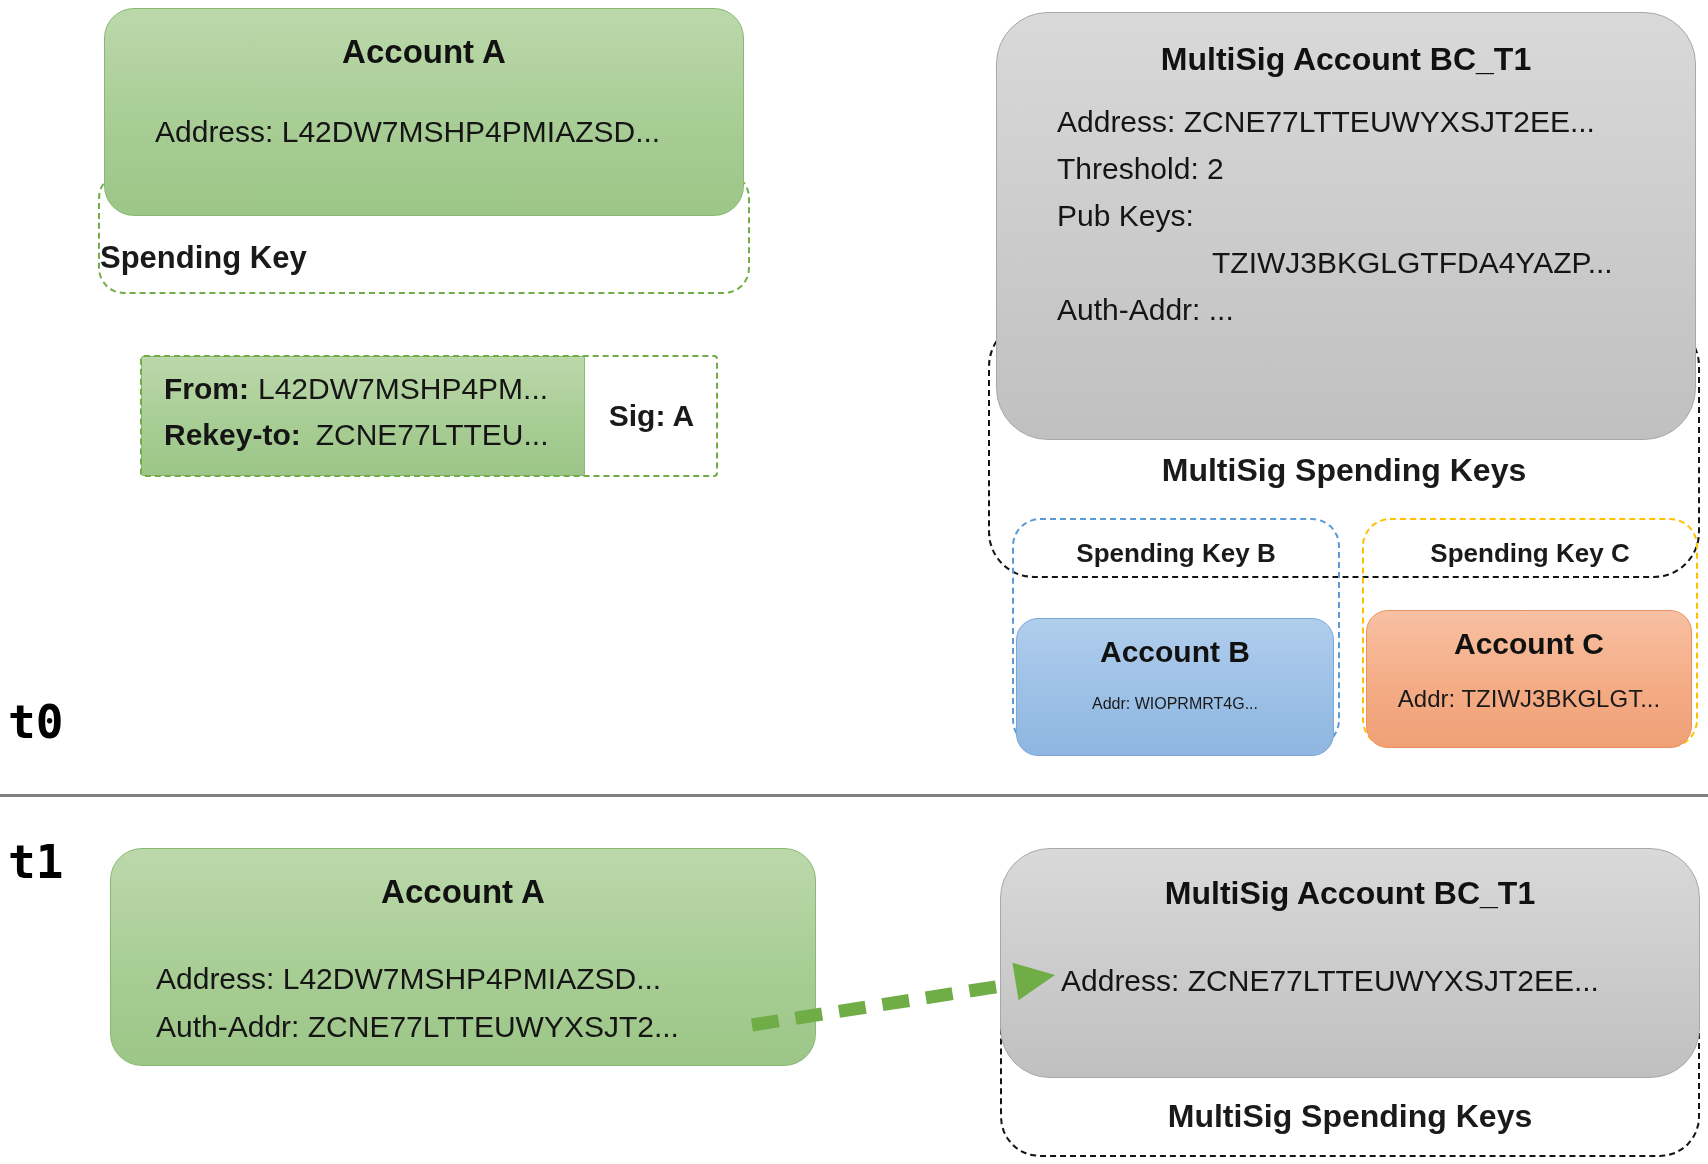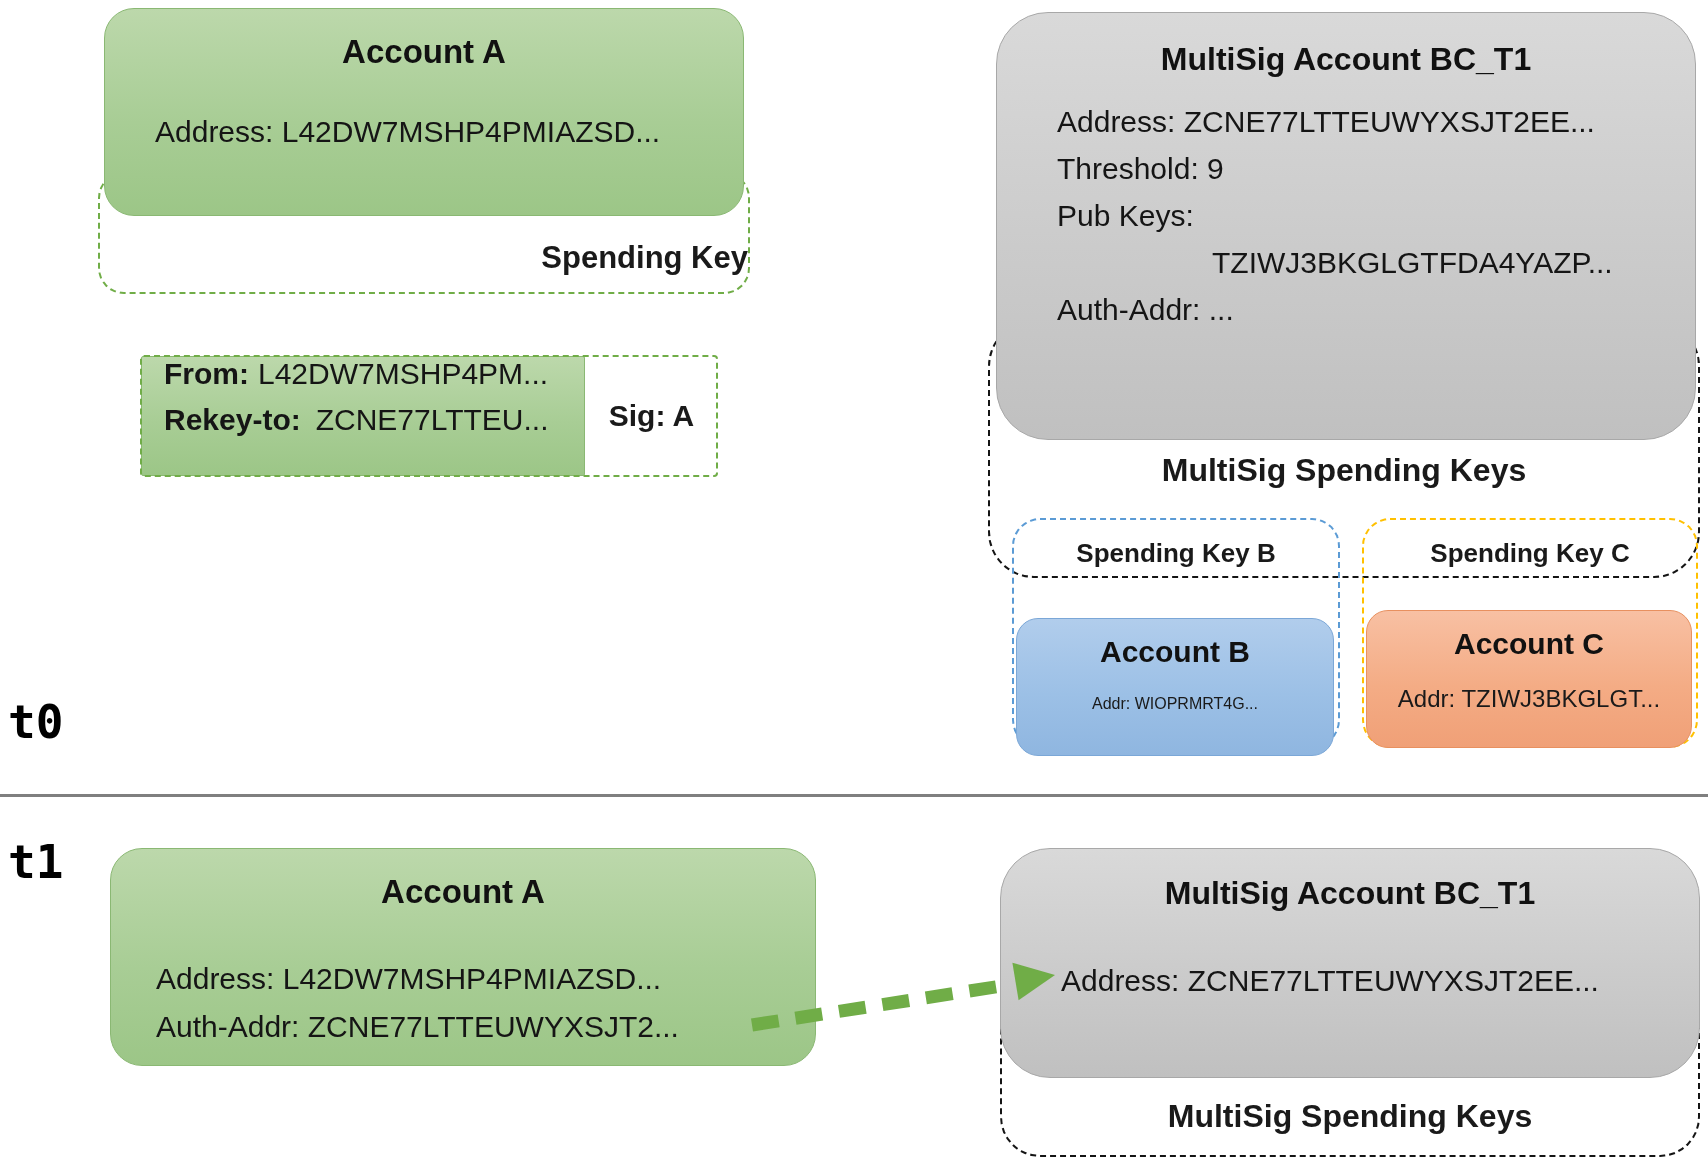--- a/index.html
+++ b/index.html
@@ -55,31 +55,31 @@
     color:#000000;
   }
   .z1{z-index:1}.z2{z-index:2}.z3{z-index:3}.z4{z-index:4}
 </style>
 </head>
 <body>
 
 <div class="canvas">
 
   <div class="abs dash-green z1" style="left:98px; top:172px; width:652px; height:122px; border-radius:26px;
-              display:flex; align-items:flex-end; justify-content:flex-end; padding-bottom:16px;">
+              display:flex; align-items:flex-end; justify-content:flex-start; padding-bottom:16px;">
     <div class="bold" style="font-size:31px;">Spending Key</div>
   </div>
 
   <div class="abs green-box z2" style="left:104px; top:8px; width:640px; height:208px; border-radius:30px;">
     <div class="title" style="margin-top:24px;">Account A</div>
     <div class="body-text" style="margin-top:44px; padding-left:50px;">Address: L42DW7MSHP4PMIAZSD...</div>
   </div>
 
   <div class="abs green-box z2" style="left:141px; top:356px; width:444px; height:120px; border-radius:2px; padding-left:22px; box-sizing:border-box;">
-    <div class="body-text" style="">
+    <div class="body-text" style="margin-top:15px;">
       <span class="bold">From:</span><span style="padding-left:9px;">L42DW7MSHP4PM...</span>
     </div>
     <div class="body-text" style="margin-top:12px;">
       <span class="bold">Rekey-to:</span><span style="padding-left:15px;">ZCNE77LTTEU...</span>
     </div>
   </div>
 
   <div class="abs z2" style="left:585px; top:356px; width:133px; height:120px; display:flex; align-items:center; justify-content:center;">
     <div class="bold" style="font-size:30px;">Sig: A</div>
   </div>
@@ -87,21 +87,21 @@
   <div class="abs dash-green z3" style="left:140px; top:355px; width:578px; height:122px; border-radius:4px; pointer-events:none;"></div>
 
   <div class="abs time-label" style="left:8px; top:695px;">t0</div>
 
   <div class="abs dash-black z1" style="left:988px; top:320px; width:712px; height:258px; border-radius:46px;"></div>
 
   <div class="abs gray-box z2" style="left:996px; top:12px; width:700px; height:428px; border-radius:52px;">
     <div class="title" style="font-size:32px; margin-top:28px;">MultiSig Account BC_T1</div>
     <div style="margin-top:20px; padding-left:60px; line-height:47px;">
       <div class="body-text">Address: ZCNE77LTTEUWYXSJT2EE...</div>
-      <div class="body-text">Threshold: 9</div>
+      <div class="body-text">Threshold: 2</div>
       <div class="body-text">Pub Keys:</div>
       <div class="body-text" style="padding-left:155px;">TZIWJ3BKGLGTFDA4YAZP...</div>
       <div class="body-text">Auth-Addr: ...</div>
     </div>
   </div>
 
   <div class="abs bold center z2" style="left:988px; top:452px; width:712px; font-size:32px;">MultiSig Spending Keys</div>
 
   <div class="abs dash-blue z1" style="left:1012px; top:518px; width:328px; height:230px; border-radius:28px;">
     <div class="bold center" style="font-size:26px; margin-top:18px;">Spending Key B</div>

